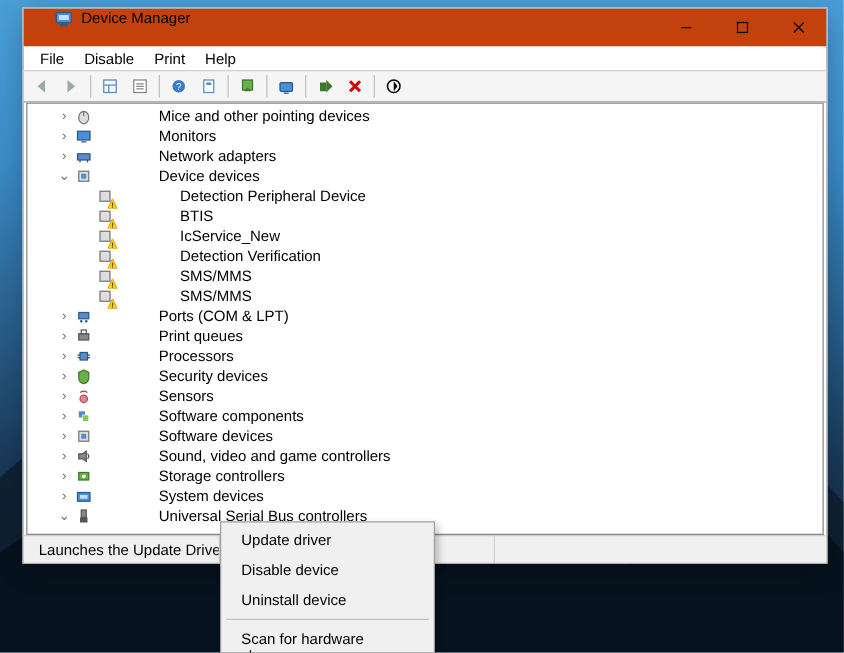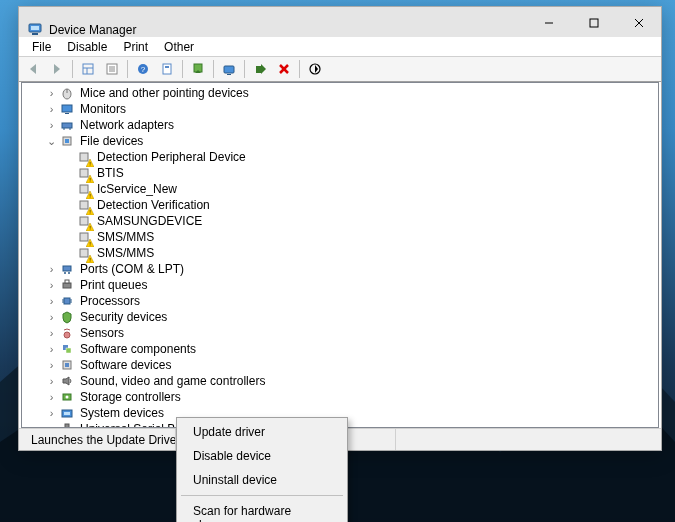--- a/index.html
+++ b/index.html
@@ -24,23 +24,23 @@
   width: 644px; height: 445px;
   background: #fff;
   border: 1px solid #aaa;
   box-shadow: 0 4px 20px rgba(0,0,0,0.25);
   display: flex;
   flex-direction: column;
 }
 .titlebar {
   height: 30px;
   display: flex;
-  align-items: flex-end;
-  padding-left: 8px;
-  background: #e5e5e5;
+  align-items: flex-start;
+  padding-left: 24px;
+  background: #c2410c;
 }
 .titlebar .app-icon { width: 16px; height: 16px; margin-right: 6px; }
 .titlebar .title { flex: 1; font-size: 12px; }
 .titlebar .winbtn { width: 45px; height: 29px; display: flex; align-items: center; justify-content: center; cursor: default; }
 
 .menubar {
   height: 19px;
   display: flex;
   align-items: center;
   padding: 0 6px;
@@ -90,21 +90,21 @@
   display: flex;
   align-items: center;
   white-space: nowrap;
   font-size: 12px;
   line-height: 14px;
 }
 .node .exp {
   width: 15px; text-align: center; color: #6a6a6a; cursor: default; font-size: 11px;
 }
 .node .ico { width: 16px; height: 16px; display: flex; align-items: center; justify-content: center; margin-right: 3px; }
-.node .lbl { padding: 0 2px; }
+.node .lbl { padding: 0 2px; margin-left: 47px; }
 
 .statusbar {
   height: 22px;
   border-top: 1px solid #d0d0d0;
   background: #f0f0f0;
   display: flex;
   align-items: center;
   padding: 0 6px;
   font-size: 12px;
   gap: 0;
@@ -169,21 +169,21 @@
           <line x1="1" y1="1" x2="9" y2="9" stroke="#000"></line>
           <line x1="9" y1="1" x2="1" y2="9" stroke="#000"></line>
         </svg>
       </div>
   </div>
 
   <div class="menubar">
     <div class="menuitm">File</div>
     <div class="menuitm">Disable</div>
     <div class="menuitm">Print</div>
-    <div class="menuitm">Other</div>
+    <div class="menuitm">Help</div>
   </div>
 
   <div class="toolbar">
     <div class="tbtn">
         <svg width="14" height="14">
           <polygon points="10,2 4,7 10,12" fill="#9aa"></polygon>
         </svg>
       </div>
     <div class="tbtn">
         <svg width="14" height="14">
@@ -293,21 +293,21 @@
       </div>
 
       <div class="node" style="padding-left:22px">
         <span class="exp">⌄</span>
         <span class="ico">
             <svg width="14" height="14">
               <rect x="3" y="3" width="8" height="8" fill="#ddd" stroke="#777"></rect>
               <rect x="5" y="5" width="4" height="4" fill="#4a90d9"></rect>
             </svg>
           </span>
-        <span class="lbl">File devices</span>
+        <span class="lbl">Device devices</span>
       </div>
 
       <div class="node" style="padding-left:54px">
         <span class="ico" style="position:relative">
             <svg width="14" height="14">
               <rect x="3" y="3" width="8" height="8" fill="#ddd" stroke="#777"></rect>
             </svg>
             <svg class="warn-badge" viewBox="0 0 8 8">
               <polygon points="4,0 8,8 0,8" fill="#ffcc00" stroke="#aa8800" stroke-width="0.5"></polygon>
               <text x="4" y="7" text-anchor="middle" font-size="6" fill="#000">!</text>
@@ -343,32 +343,20 @@
         <span class="ico" style="position:relative">
             <svg width="14" height="14">
               <rect x="3" y="3" width="8" height="8" fill="#ddd" stroke="#777"></rect>
             </svg>
             <svg class="warn-badge" viewBox="0 0 8 8">
               <polygon points="4,0 8,8 0,8" fill="#ffcc00" stroke="#aa8800" stroke-width="0.5"></polygon>
               <text x="4" y="7" text-anchor="middle" font-size="6" fill="#000">!</text>
             </svg>
           </span>
         <span class="lbl">Detection Verification</span>
-      </div>
-      <div class="node" style="padding-left:54px">
-        <span class="ico" style="position:relative">
-            <svg width="14" height="14">
-              <rect x="3" y="3" width="8" height="8" fill="#ddd" stroke="#777"></rect>
-            </svg>
-            <svg class="warn-badge" viewBox="0 0 8 8">
-              <polygon points="4,0 8,8 0,8" fill="#ffcc00" stroke="#aa8800" stroke-width="0.5"></polygon>
-              <text x="4" y="7" text-anchor="middle" font-size="6" fill="#000">!</text>
-            </svg>
-          </span>
-        <span class="lbl">SAMSUNGDEVICE</span>
       </div>
       <div class="node" style="padding-left:54px">
         <span class="ico" style="position:relative">
             <svg width="14" height="14">
               <rect x="3" y="3" width="8" height="8" fill="#ddd" stroke="#777"></rect>
             </svg>
             <svg class="warn-badge" viewBox="0 0 8 8">
               <polygon points="4,0 8,8 0,8" fill="#ffcc00" stroke="#aa8800" stroke-width="0.5"></polygon>
               <text x="4" y="7" text-anchor="middle" font-size="6" fill="#000">!</text>
             </svg>

